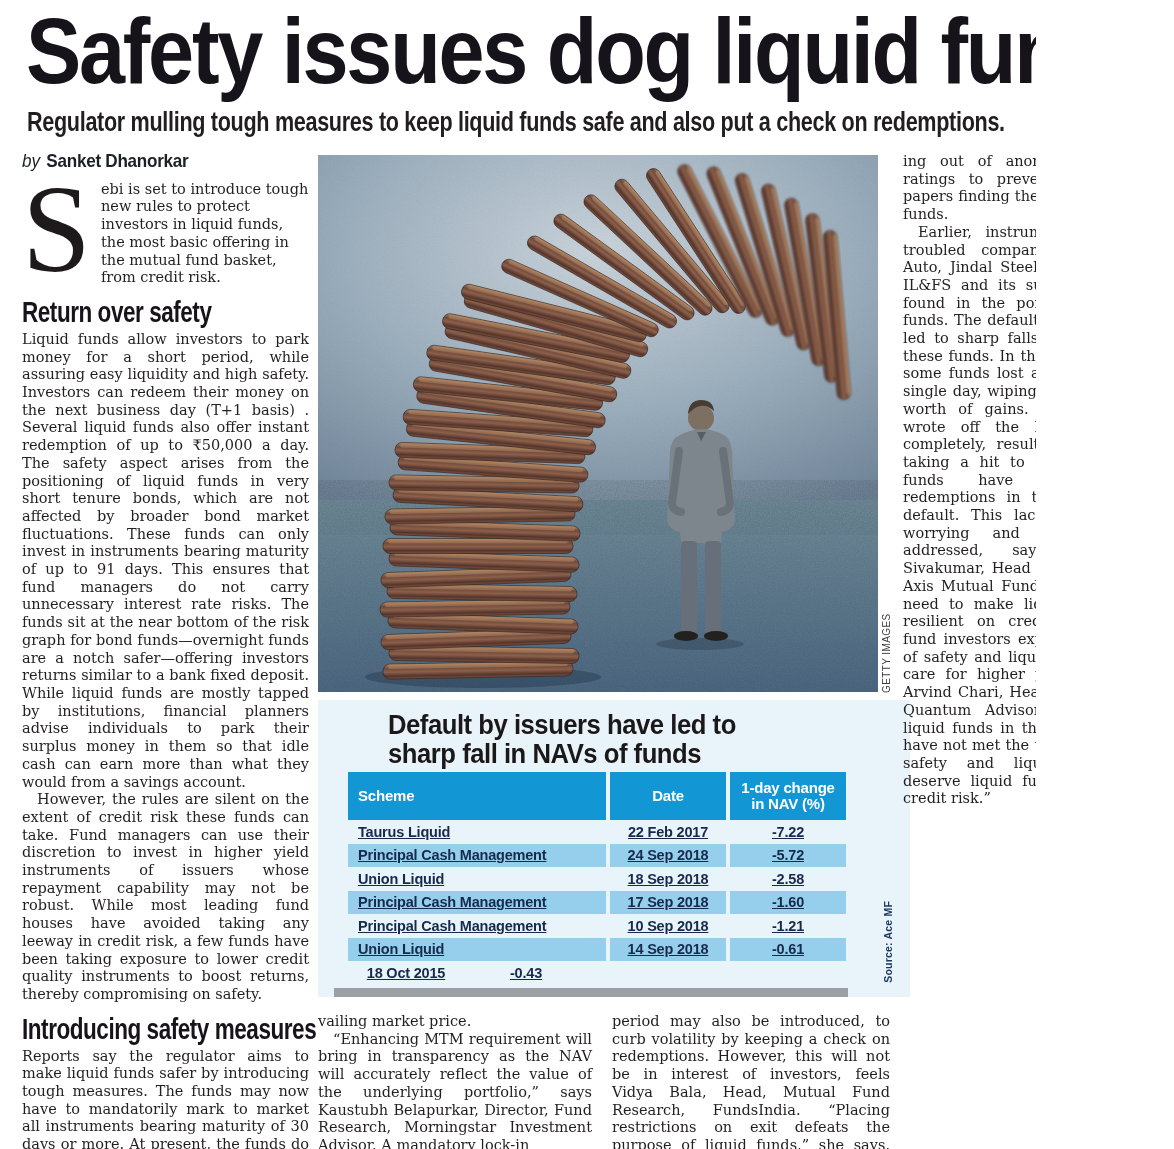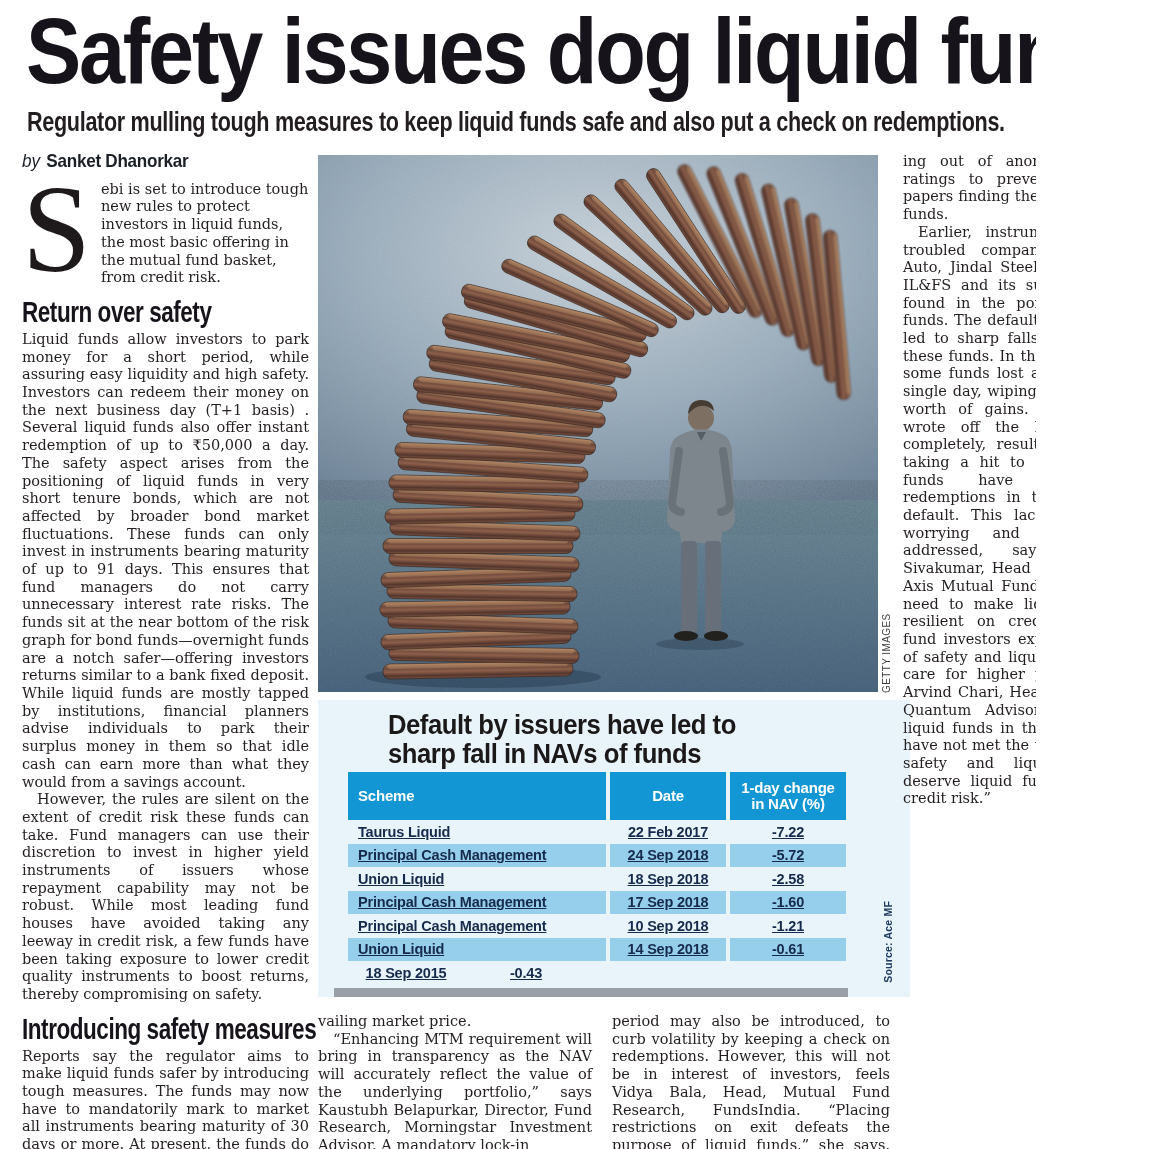--- a/index.html
+++ b/index.html
@@ -218,21 +218,21 @@
           <div class="cell c-scheme">Principal Cash Management</div>
           <div class="cell c-date">10 Sep 2018</div>
           <div class="cell c-chg">-1.21</div>
         </div>
         <div class="tr body hl">
           <div class="cell c-scheme">Union Liquid</div>
           <div class="cell c-date">14 Sep 2018</div>
           <div class="cell c-chg">-0.61</div>
         </div>
         <div class="tr body">
-          <div class="cell c-date">18 Sep 2015</div>
+          <div class="cell c-date">18 Oct 2015</div>
           <div class="cell c-chg">-0.43</div>
         </div>
       </div>
       <div class="source">Source: Ace MF</div>
       <div class="gray-bar"></div>
     </div>
   </div>
 
   <div class="credit">GETTY IMAGES</div>
 

